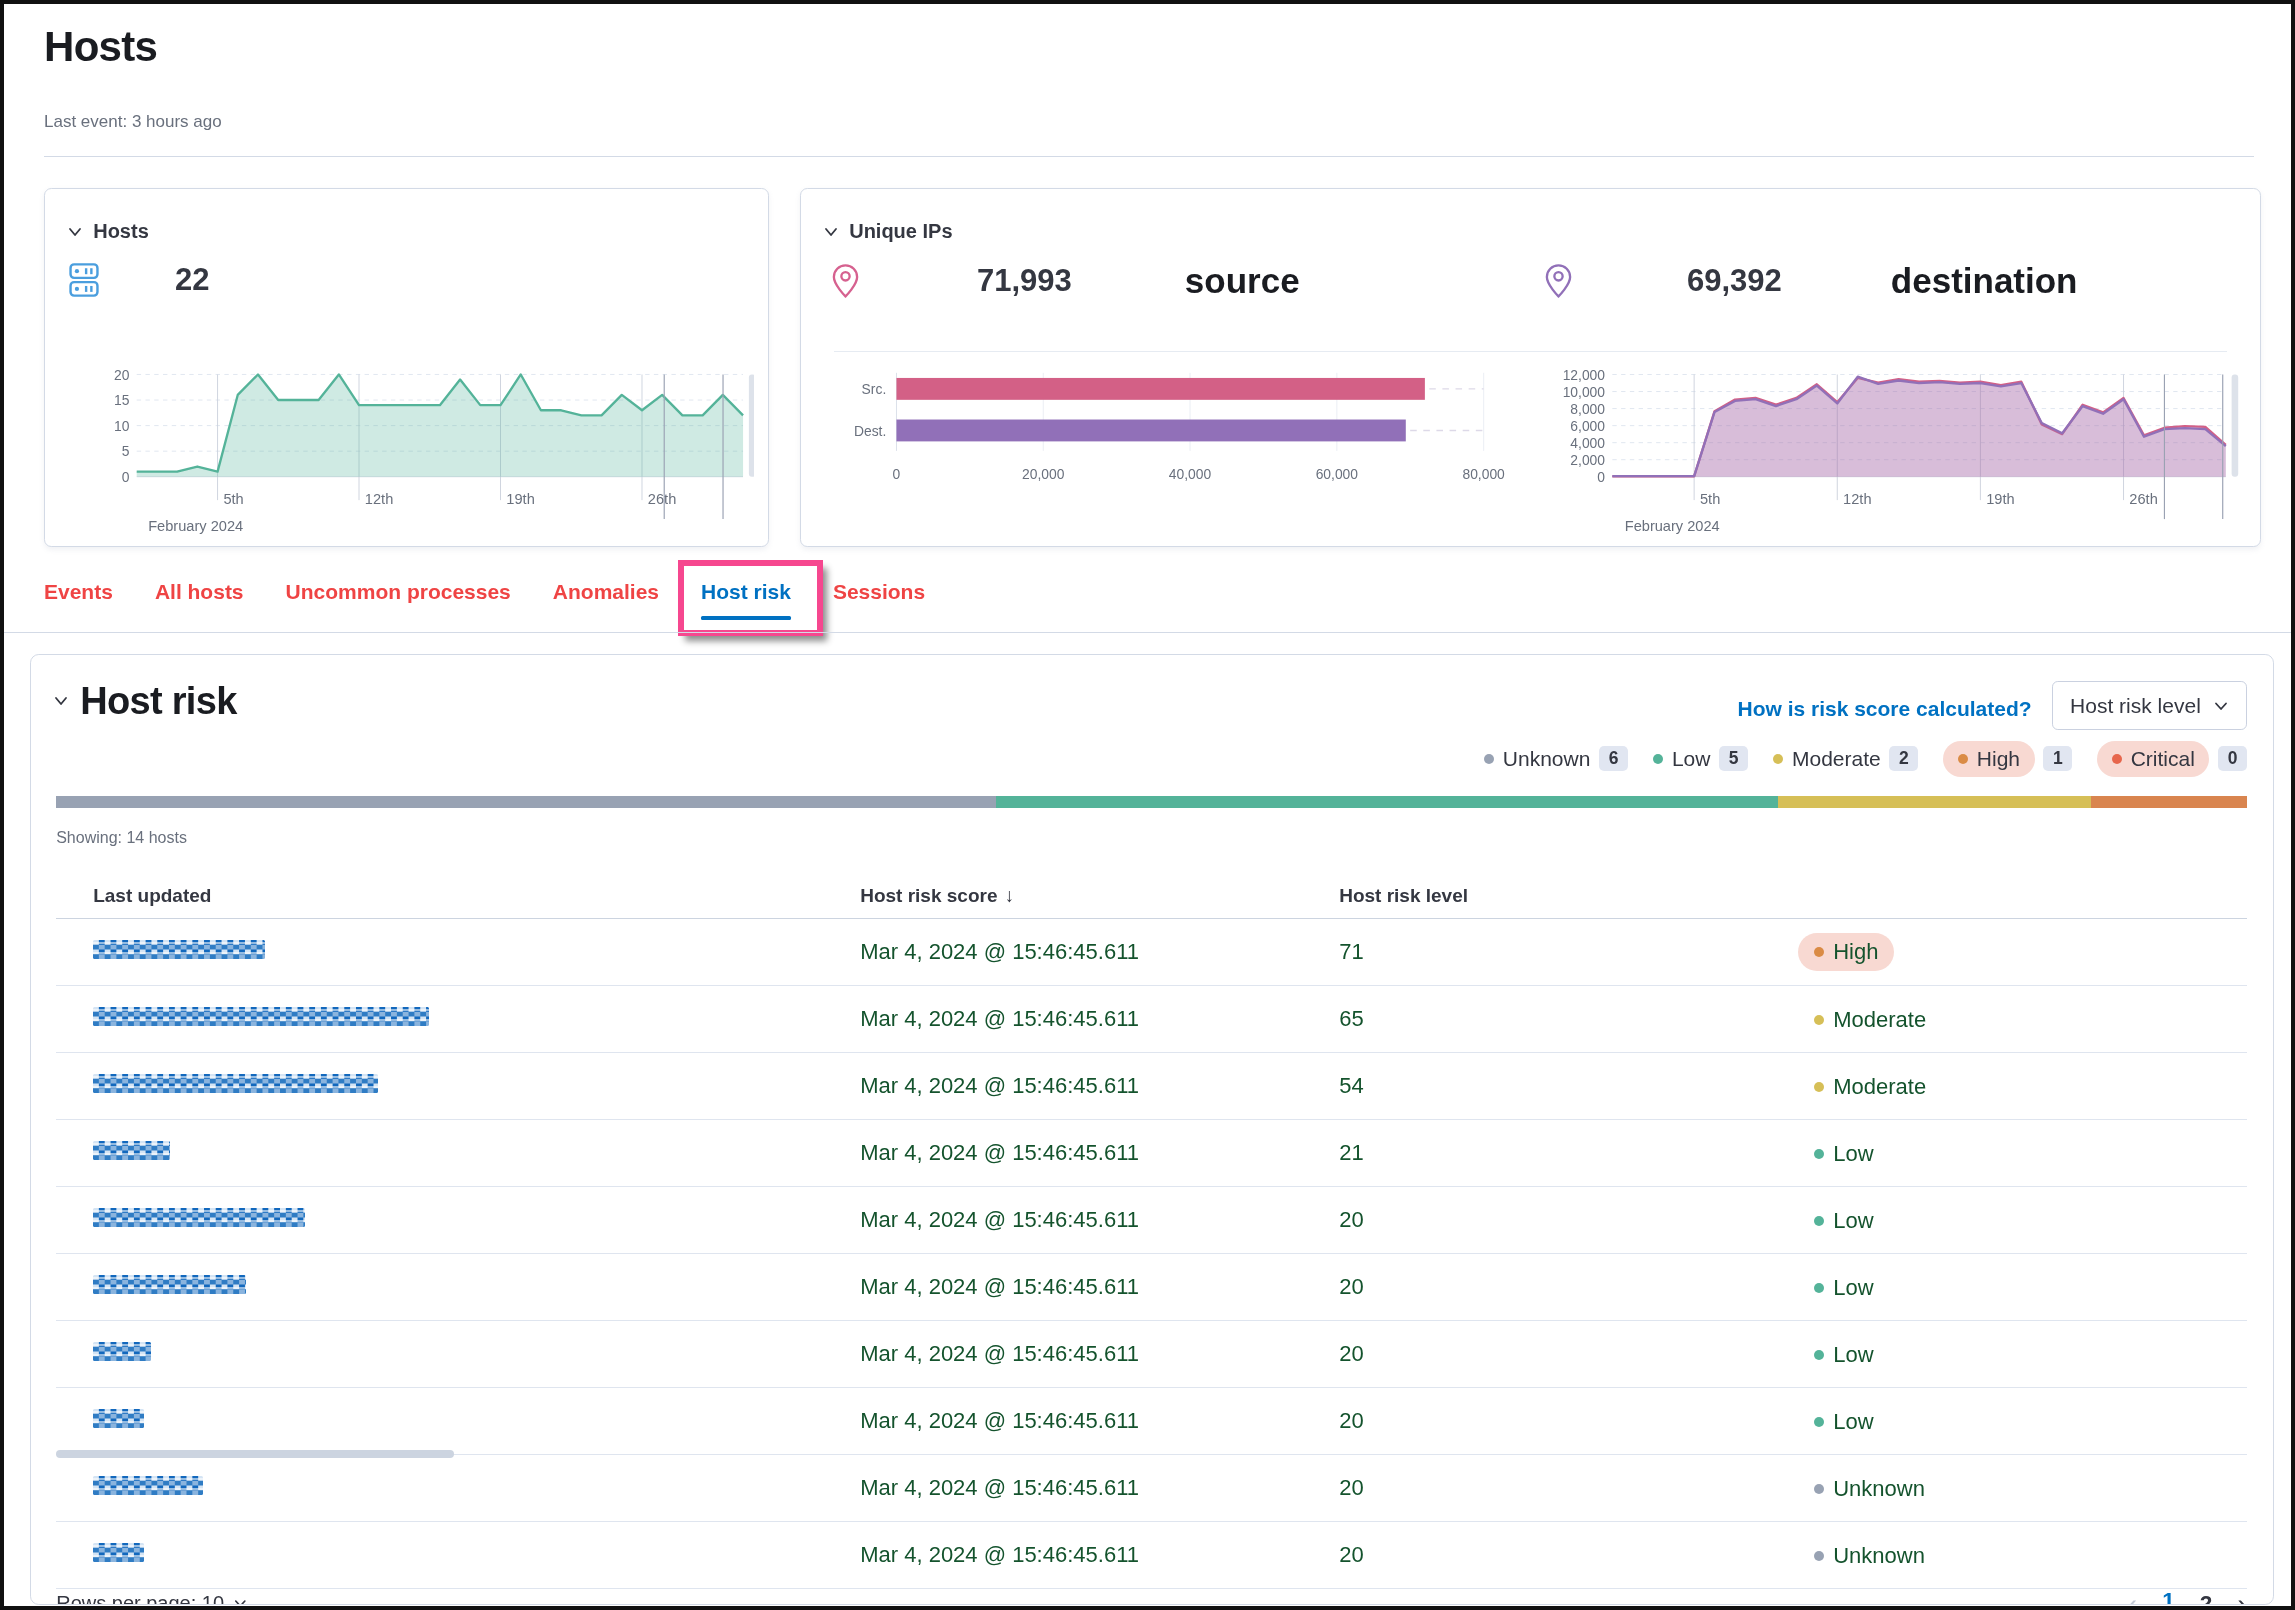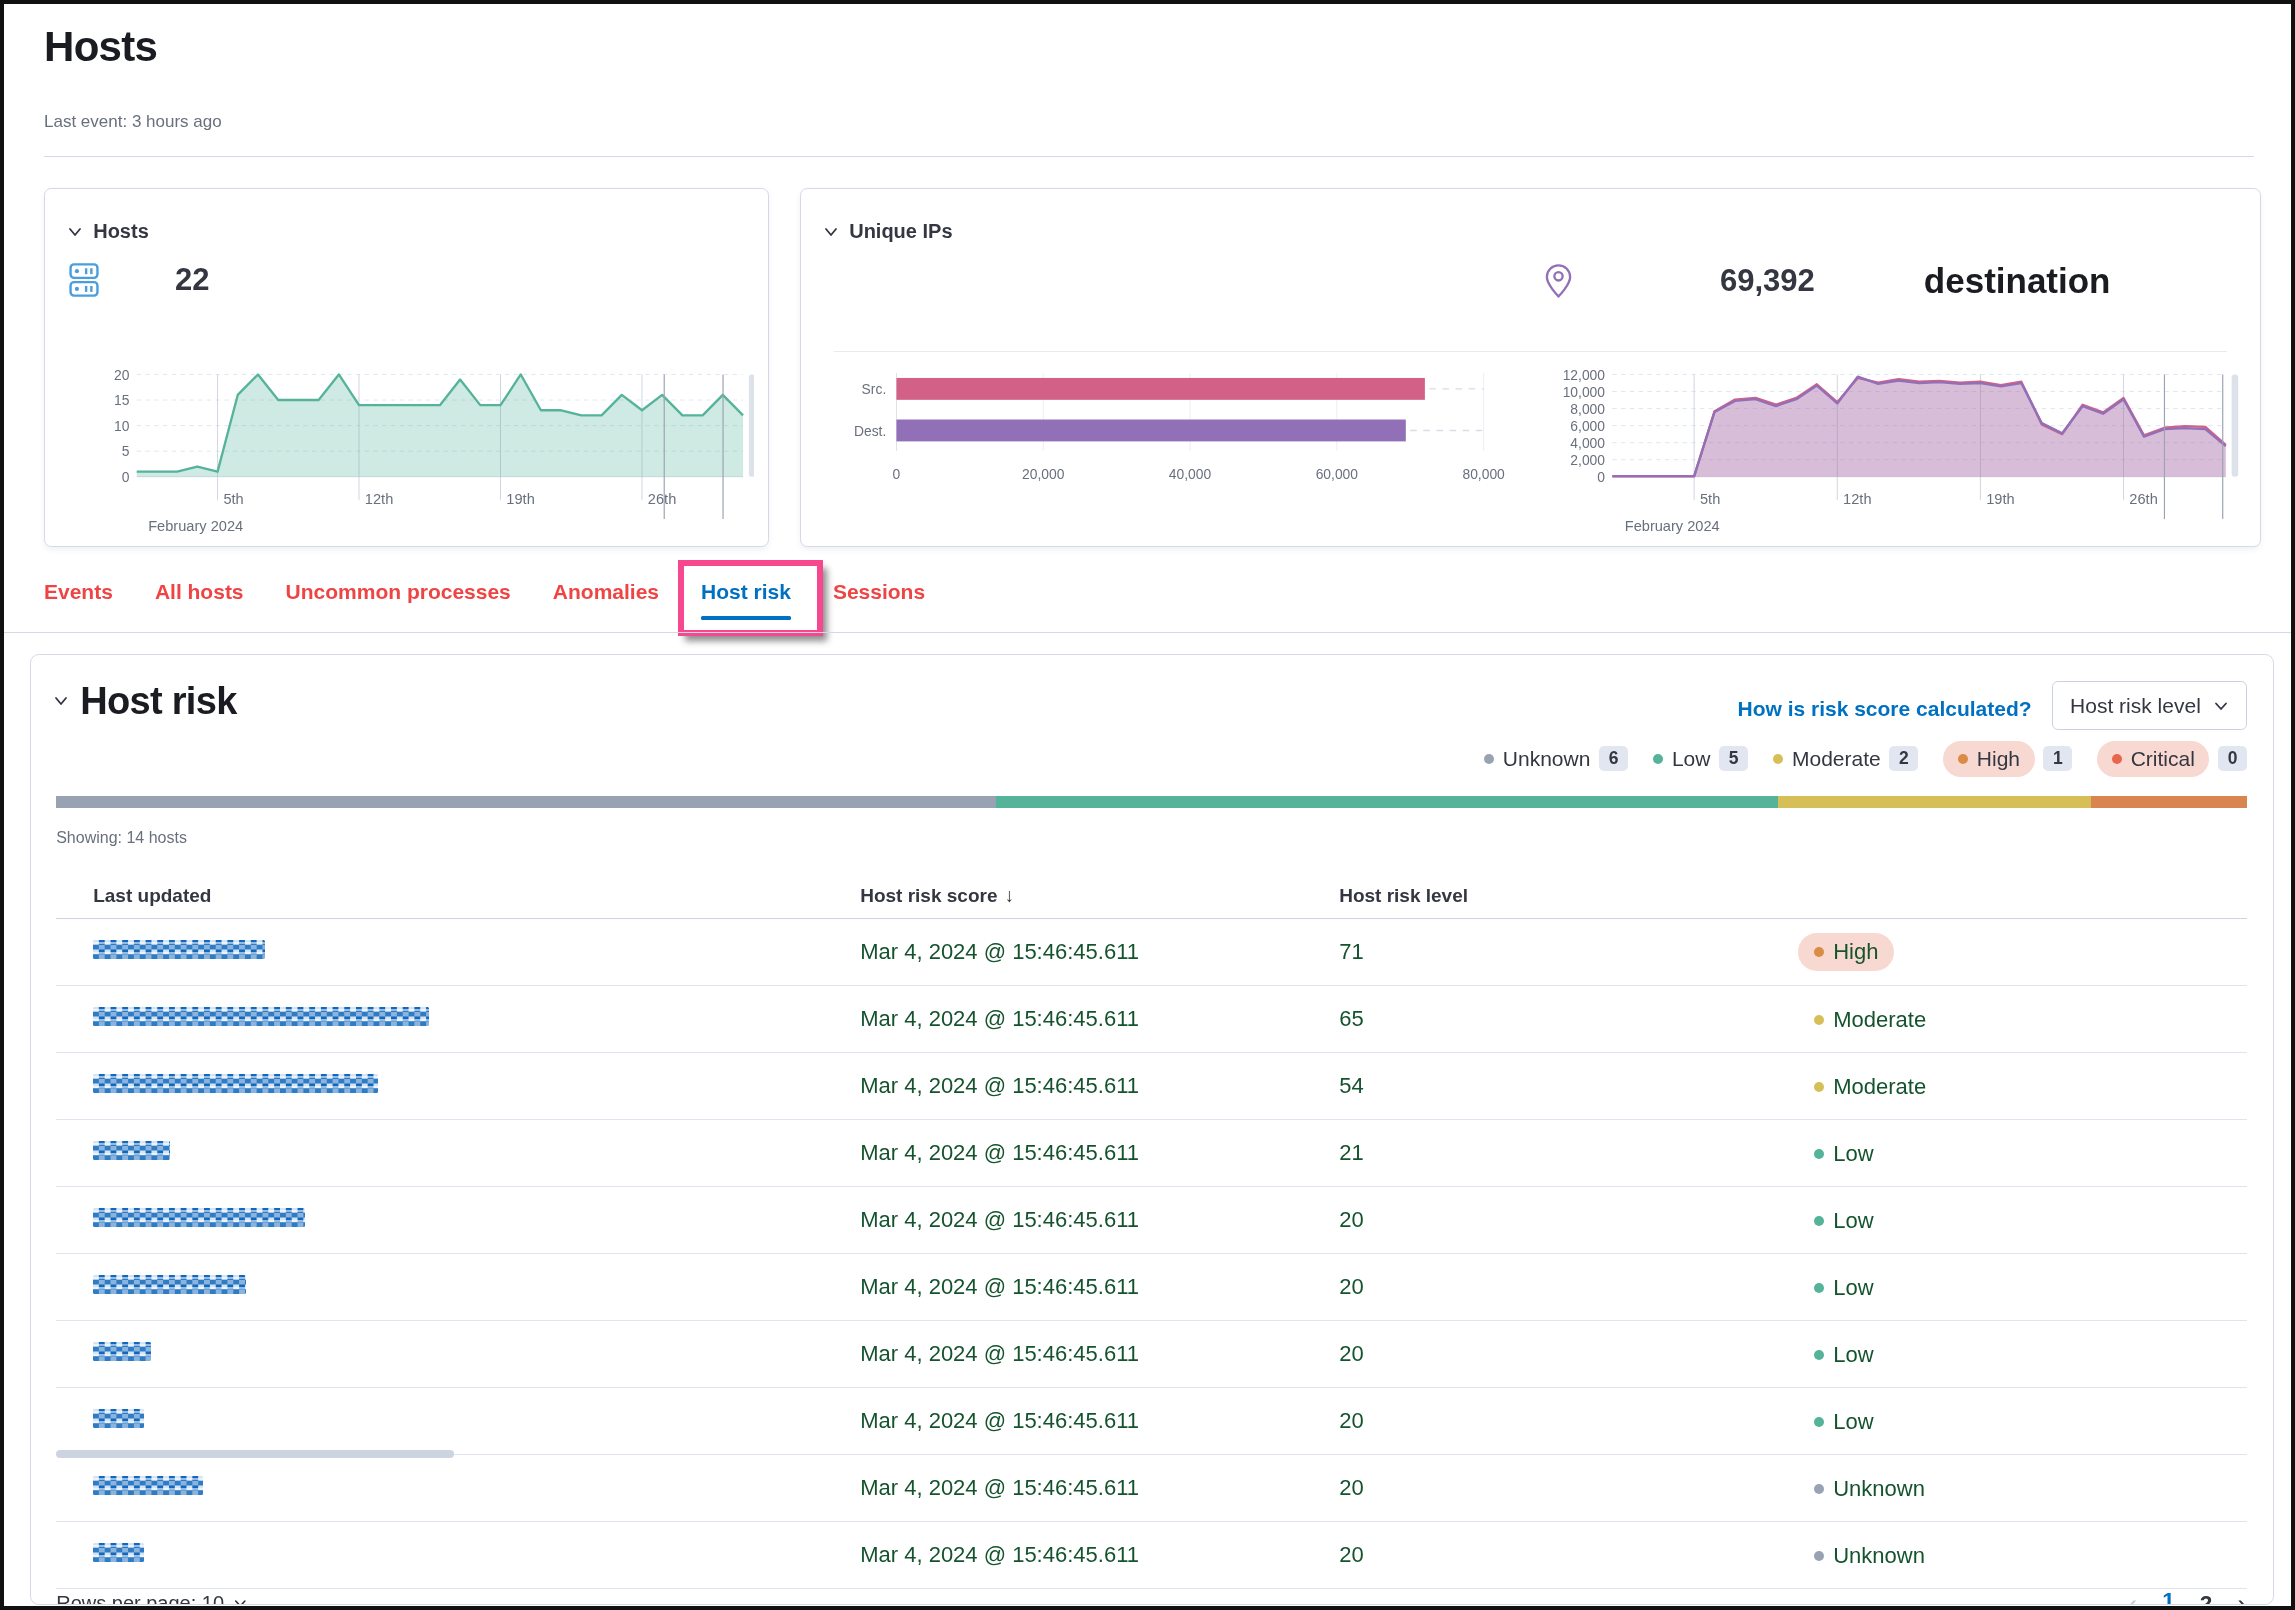--- a/index.html
+++ b/index.html
@@ -129,26 +129,34 @@
       </svg>
   </div>
 
   <div class="panel panel-ips">
     <div class="panel-header">
       <svg class="chev" viewBox="0 0 16 16">
         <polyline points="3,5 8,11 13,5" fill="none" stroke="#343741" stroke-width="1.8" stroke-linecap="round" stroke-linejoin="round"></polyline>
       </svg>
       <span class="ttl">Unique IPs</span>
     </div>
+    <div class="kpi-row" style="left:29px;">
+      <svg width="31" height="37" viewBox="0 0 24 28">
+        <path d="M12 1.5C7 1.5 3 5.5 3 10.5c0 6 9 15 9 15s9-9 9-15c0-5-4-9-9-9z" fill="none" stroke="#d6618f" stroke-width="1.8"></path>
+        <circle cx="12" cy="10" r="3.2" fill="none" stroke="#d6618f" stroke-width="1.8"></circle>
+      </svg>
+      <span class="kpi-num" style="margin-left:80px;">71,993</span>
+      <span class="kpi-big" style="margin-left:77px;">source</span>
+    </div>
     <div class="kpi-row" style="left:742px;">
       <svg width="31" height="37" viewBox="0 0 24 28">
         <path d="M12 1.5C7 1.5 3 5.5 3 10.5c0 6 9 15 9 15s9-9 9-15c0-5-4-9-9-9z" fill="none" stroke="#9170b8" stroke-width="1.8"></path>
         <circle cx="12" cy="10" r="3.2" fill="none" stroke="#9170b8" stroke-width="1.8"></circle>
       </svg>
-      <span class="kpi-num" style="margin-left:110px;">69,392</span>
+      <span class="kpi-num" style="margin-left:77px;">69,392</span>
       <span class="kpi-big" style="margin-left:73px;">destination</span>
     </div>
     <div class="ips-divider"></div>
     <svg class="chart" style="left:22px;" width="694" height="124" id="chart-bars" viewBox="0 0 950 170">
         <line x1="100" y1="8" x2="100" y2="115" stroke="#d6dce6" stroke-width="1.2"></line>
         <text x="100" y="153" text-anchor="middle" fill="#69707d" font-size="19">0</text>
         <line x1="301.25" y1="8" x2="301.25" y2="115" stroke="#e8ebf2" stroke-width="1.2"></line>
         <text x="301.25" y="153" text-anchor="middle" fill="#69707d" font-size="19">20,000</text>
         <line x1="502.5" y1="8" x2="502.5" y2="115" stroke="#e8ebf2" stroke-width="1.2"></line>
         <text x="502.5" y="153" text-anchor="middle" fill="#69707d" font-size="19">40,000</text>

